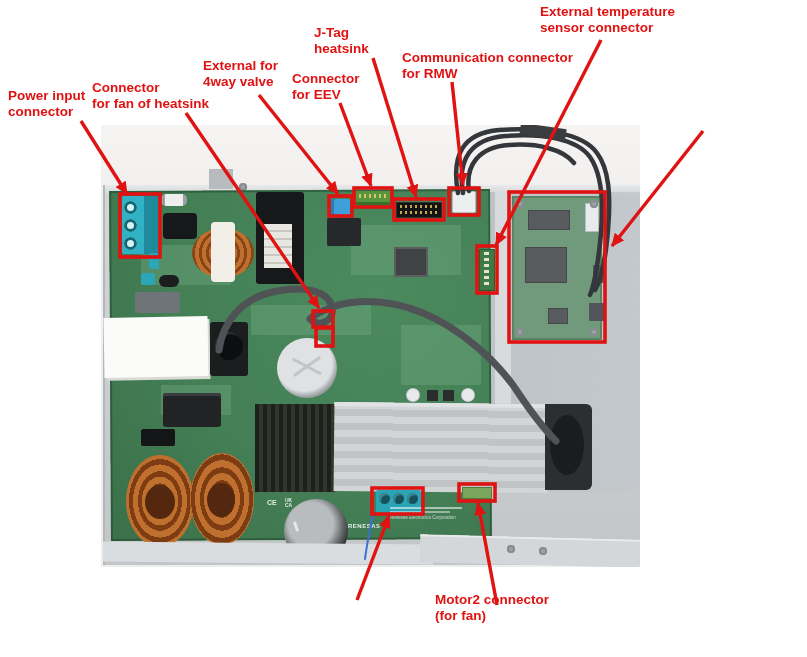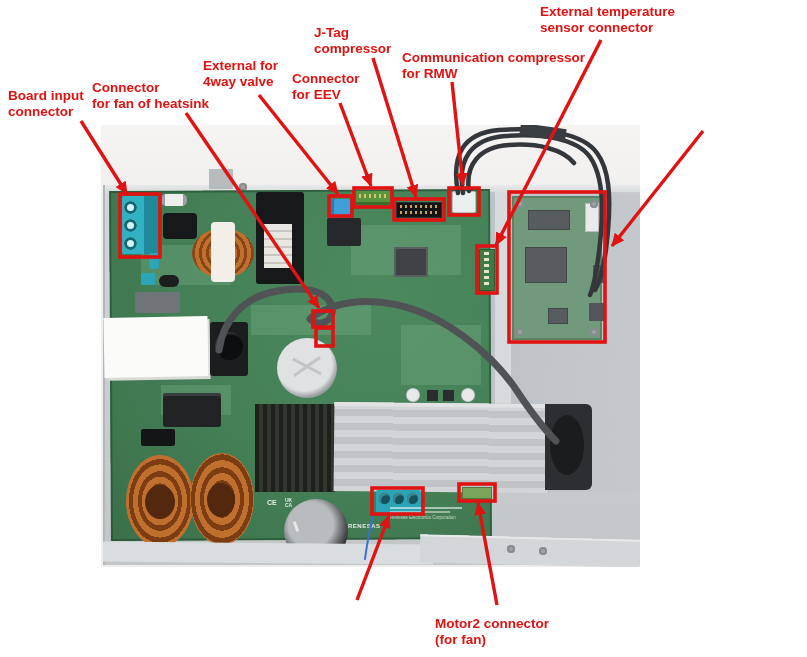--- a/index.html
+++ b/index.html
@@ -184,30 +184,30 @@
     <line x1="259" y1="95" x2="338" y2="194" marker-end="url(#ah)"></line>
     <line x1="340" y1="103" x2="371" y2="186" marker-end="url(#ah)"></line>
     <line x1="373" y1="58" x2="416" y2="197" marker-end="url(#ah)"></line>
     <line x1="452" y1="82" x2="463" y2="185" marker-end="url(#ah)"></line>
     <line x1="601" y1="40" x2="496" y2="245" marker-end="url(#ah)"></line>
     <line x1="703" y1="131" x2="612" y2="246" marker-end="url(#ah)"></line>
     <line x1="357" y1="600" x2="389" y2="516" marker-end="url(#ah)"></line>
     <line x1="497" y1="605" x2="478" y2="503" marker-end="url(#ah)"></line>
   </svg>
 
-  <div class="label" style="left:8px;top:88px;">Board input
+  <div class="label" style="left:8px;top:88px;">Power input
 connector</div>
   <div class="label" style="left:92px;top:80px;">Connector
 for fan of heatsink</div>
   <div class="label" style="left:203px;top:58px;">External for
 4way valve</div>
   <div class="label" style="left:292px;top:71px;">Connector
 for EEV</div>
   <div class="label" style="left:314px;top:25px;">J-Tag
-compressor</div>
-  <div class="label" style="left:402px;top:50px;">Communication compressor
+heatsink</div>
+  <div class="label" style="left:402px;top:50px;">Communication connector
 for RMW</div>
   <div class="label" style="left:540px;top:4px;">External temperature
 sensor connector</div>
-  <div class="label" style="left:435px;top:616px;">Motor2 connector
+  <div class="label" style="left:435px;top:592px;">Motor2 connector
 (for fan)</div>
 
 </div>
 
 </body></html>

